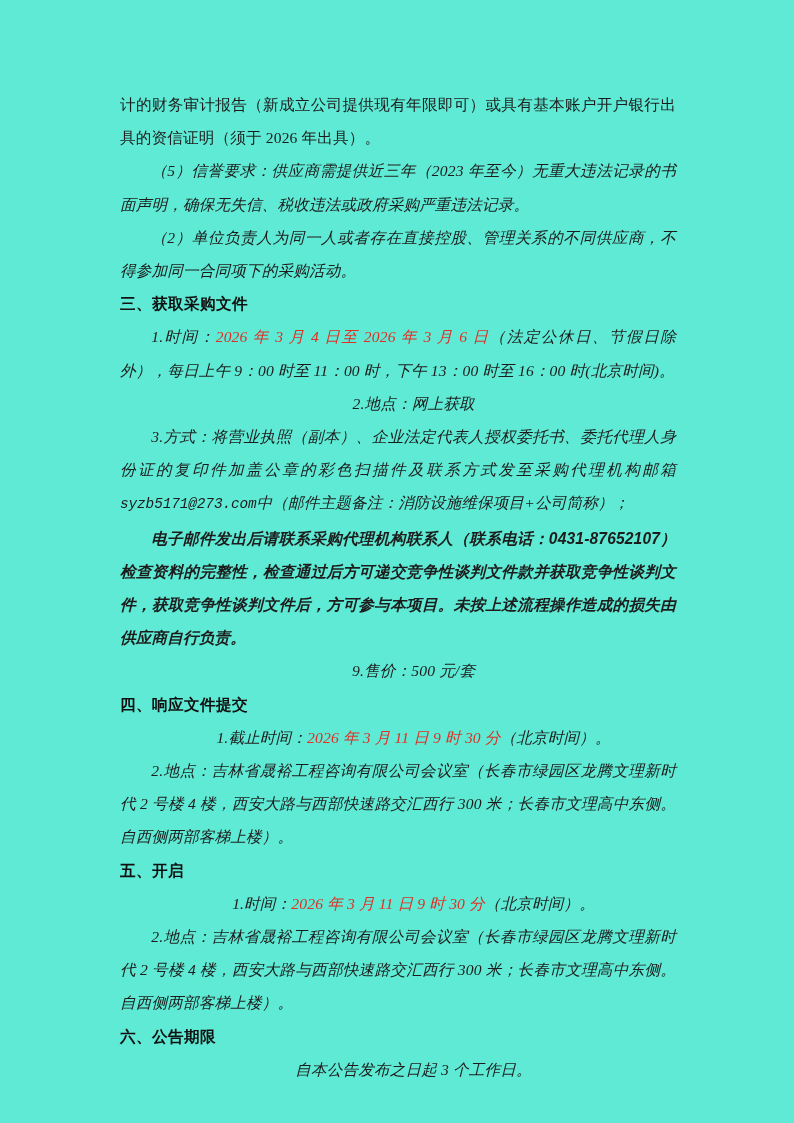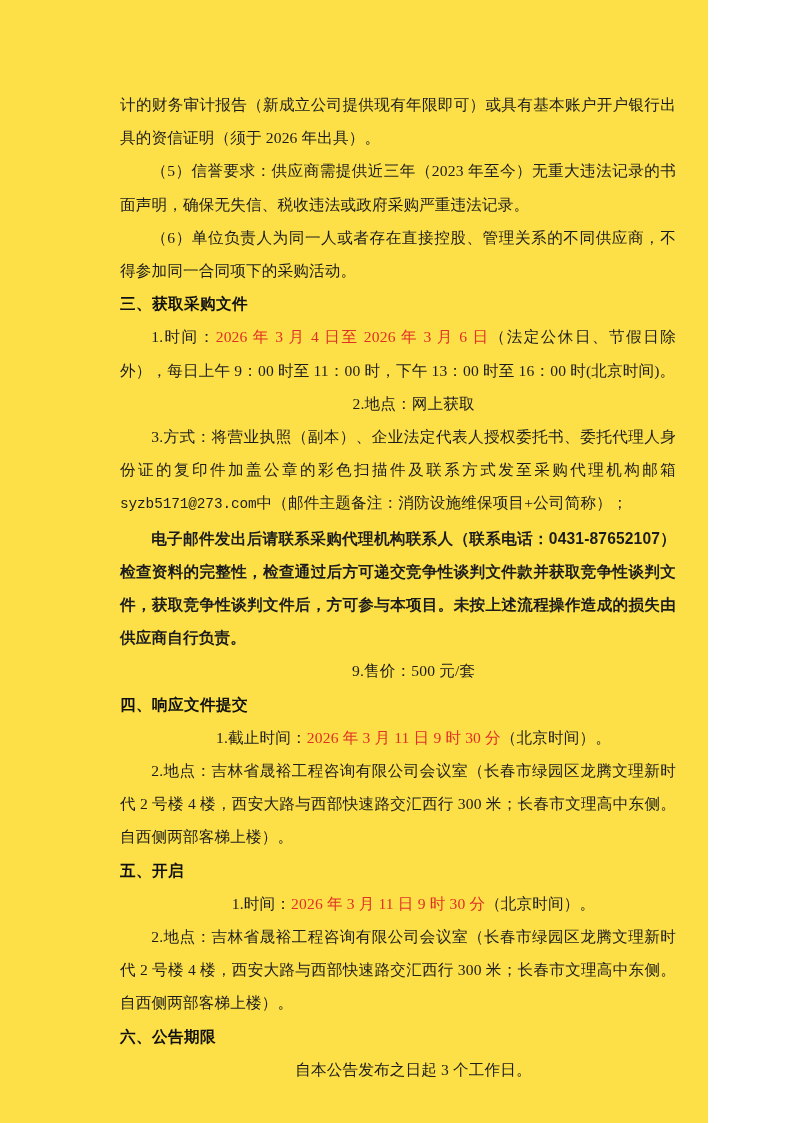--- a/index.html
+++ b/index.html
@@ -11,41 +11,42 @@
   body {
     width: 794px;
     height: 1123px;
     overflow: hidden;
     font-family: "Liberation Serif", "DejaVu Serif", serif;
     color: #1a1a1a;
     -webkit-font-smoothing: antialiased;
   }
   .page {
     position: relative;
-    width: 708px;
+    width: 794px;
     height: 1123px;
     box-sizing: border-box;
     padding: 88px 118px 0 120px;
-    background: #fde047;
+    background: #5eead4;
   }
   .doc-body {
     width: 556px;
   }
   
   p.para {
     margin: 0;
     font-size: 15.6px;
     line-height: 33.2px;
     text-align: justify;
     text-justify: inter-ideograph;
     letter-spacing: 0.15px;
     color: #1c1c1c;
   }
   p.indent {
     text-indent: 2em;
+    font-style: italic;
   }
   p.tight {
     text-align: center;
   }
   
   h2.section {
     margin: 0;
     font-size: 15.6px;
     line-height: 33.2px;
     font-weight: bold;
@@ -72,21 +73,21 @@
 </head>
 <body>
 
 <div class="page">
   <div class="doc-body">
 
     <p class="para">计的财务审计报告（新成立公司提供现有年限即可）或具有基本账户开户银行出具的资信证明（须于 2026 年出具）。</p>
 
     <p class="para indent">（5）信誉要求：供应商需提供近三年（2023 年至今）无重大违法记录的书面声明，确保无失信、税收违法或政府采购严重违法记录。</p>
 
-    <p class="para indent">（6）单位负责人为同一人或者存在直接控股、管理关系的不同供应商，不得参加同一合同项下的采购活动。</p>
+    <p class="para indent">（2）单位负责人为同一人或者存在直接控股、管理关系的不同供应商，不得参加同一合同项下的采购活动。</p>
 
     <h2 class="section">三、获取采购文件</h2>
 
     <p class="para indent"><span>1.时间：</span><span class="red">2026 年 3 月 4 日至 2026 年 3 月 6 日</span><span>（法定公休日、节假日除外），每日上午 9：00 时至 11：00 时，下午 13：00 时至 16：00 时(北京时间)。</span></p>
 
     <p class="para indent tight">2.地点：网上获取</p>
 
     <p class="para indent"><span>3.方式：将营业执照（副本）、企业法定代表人授权委托书、委托代理人身份证的复印件加盖公章的彩色扫描件及联系方式发至采购代理机构邮箱</span><span class="mono">syzb5171@273.com</span><span>中（邮件主题备注：消防设施维保项目+公司简称）；</span></p>
 
     <p class="para indent bold-block">电子邮件发出后请联系采购代理机构联系人（联系电话：0431-87652107）检查资料的完整性，检查通过后方可递交竞争性谈判文件款并获取竞争性谈判文件，获取竞争性谈判文件后，方可参与本项目。未按上述流程操作造成的损失由供应商自行负责。</p>

